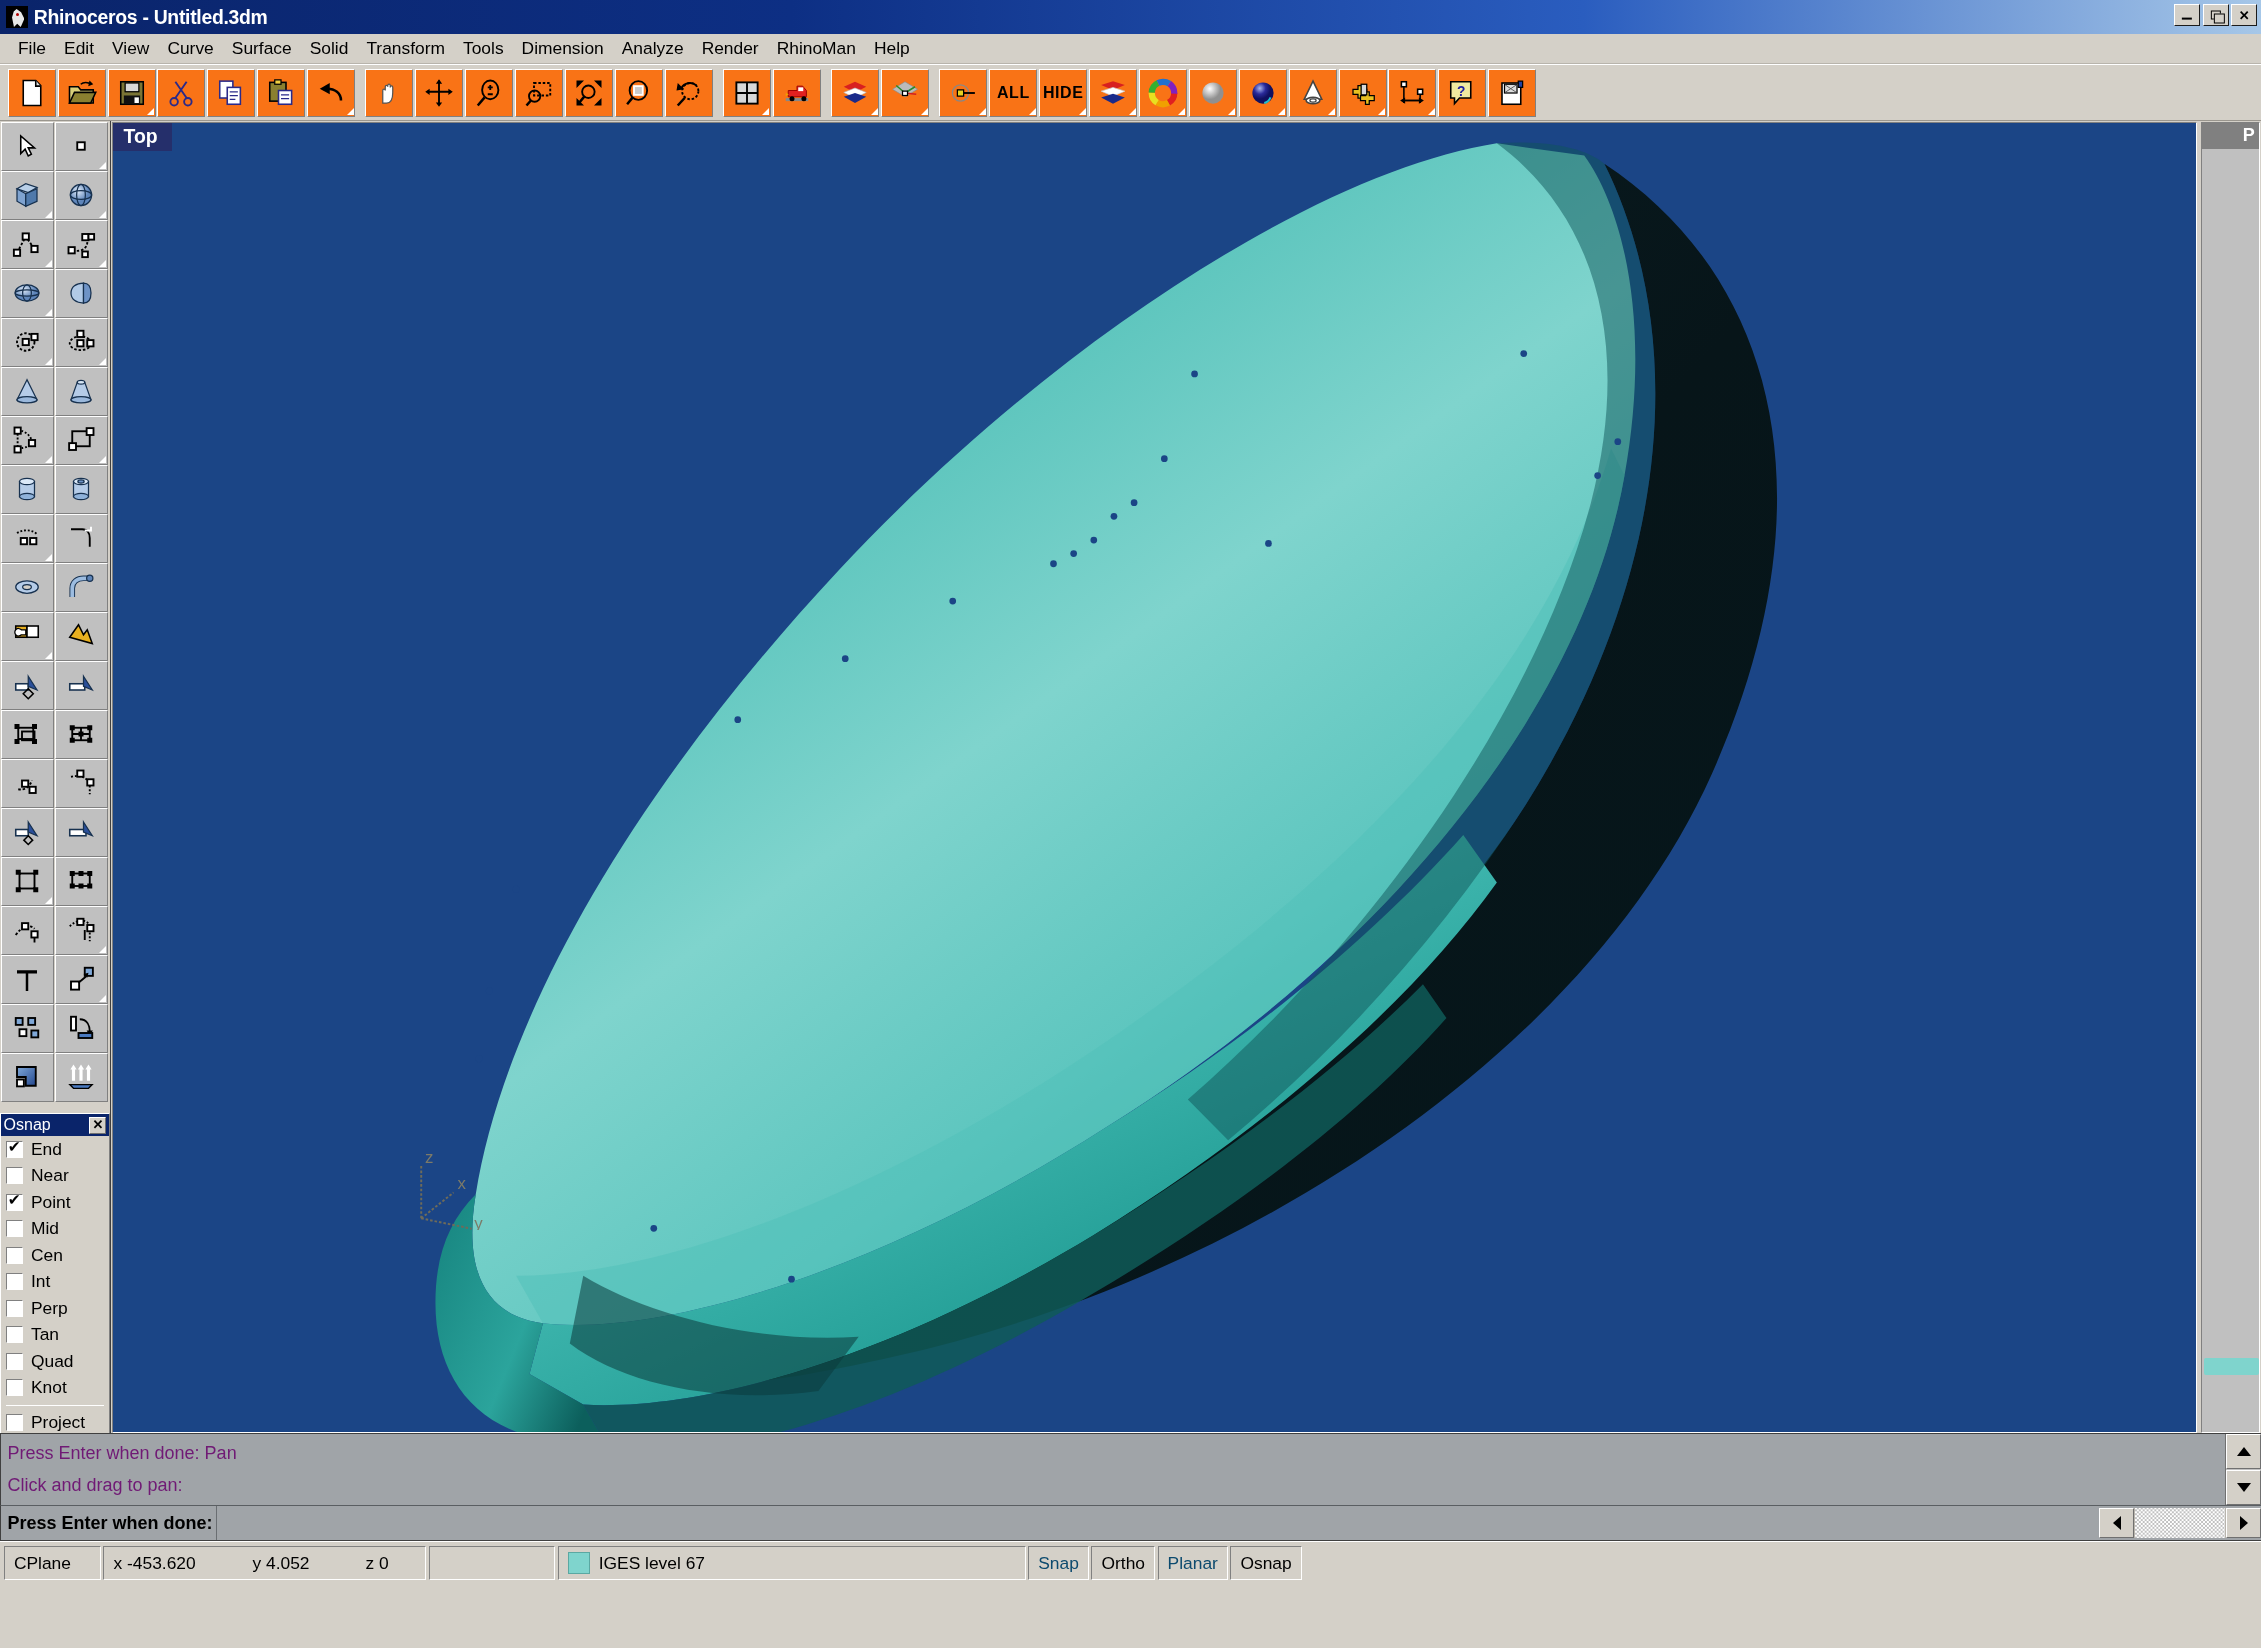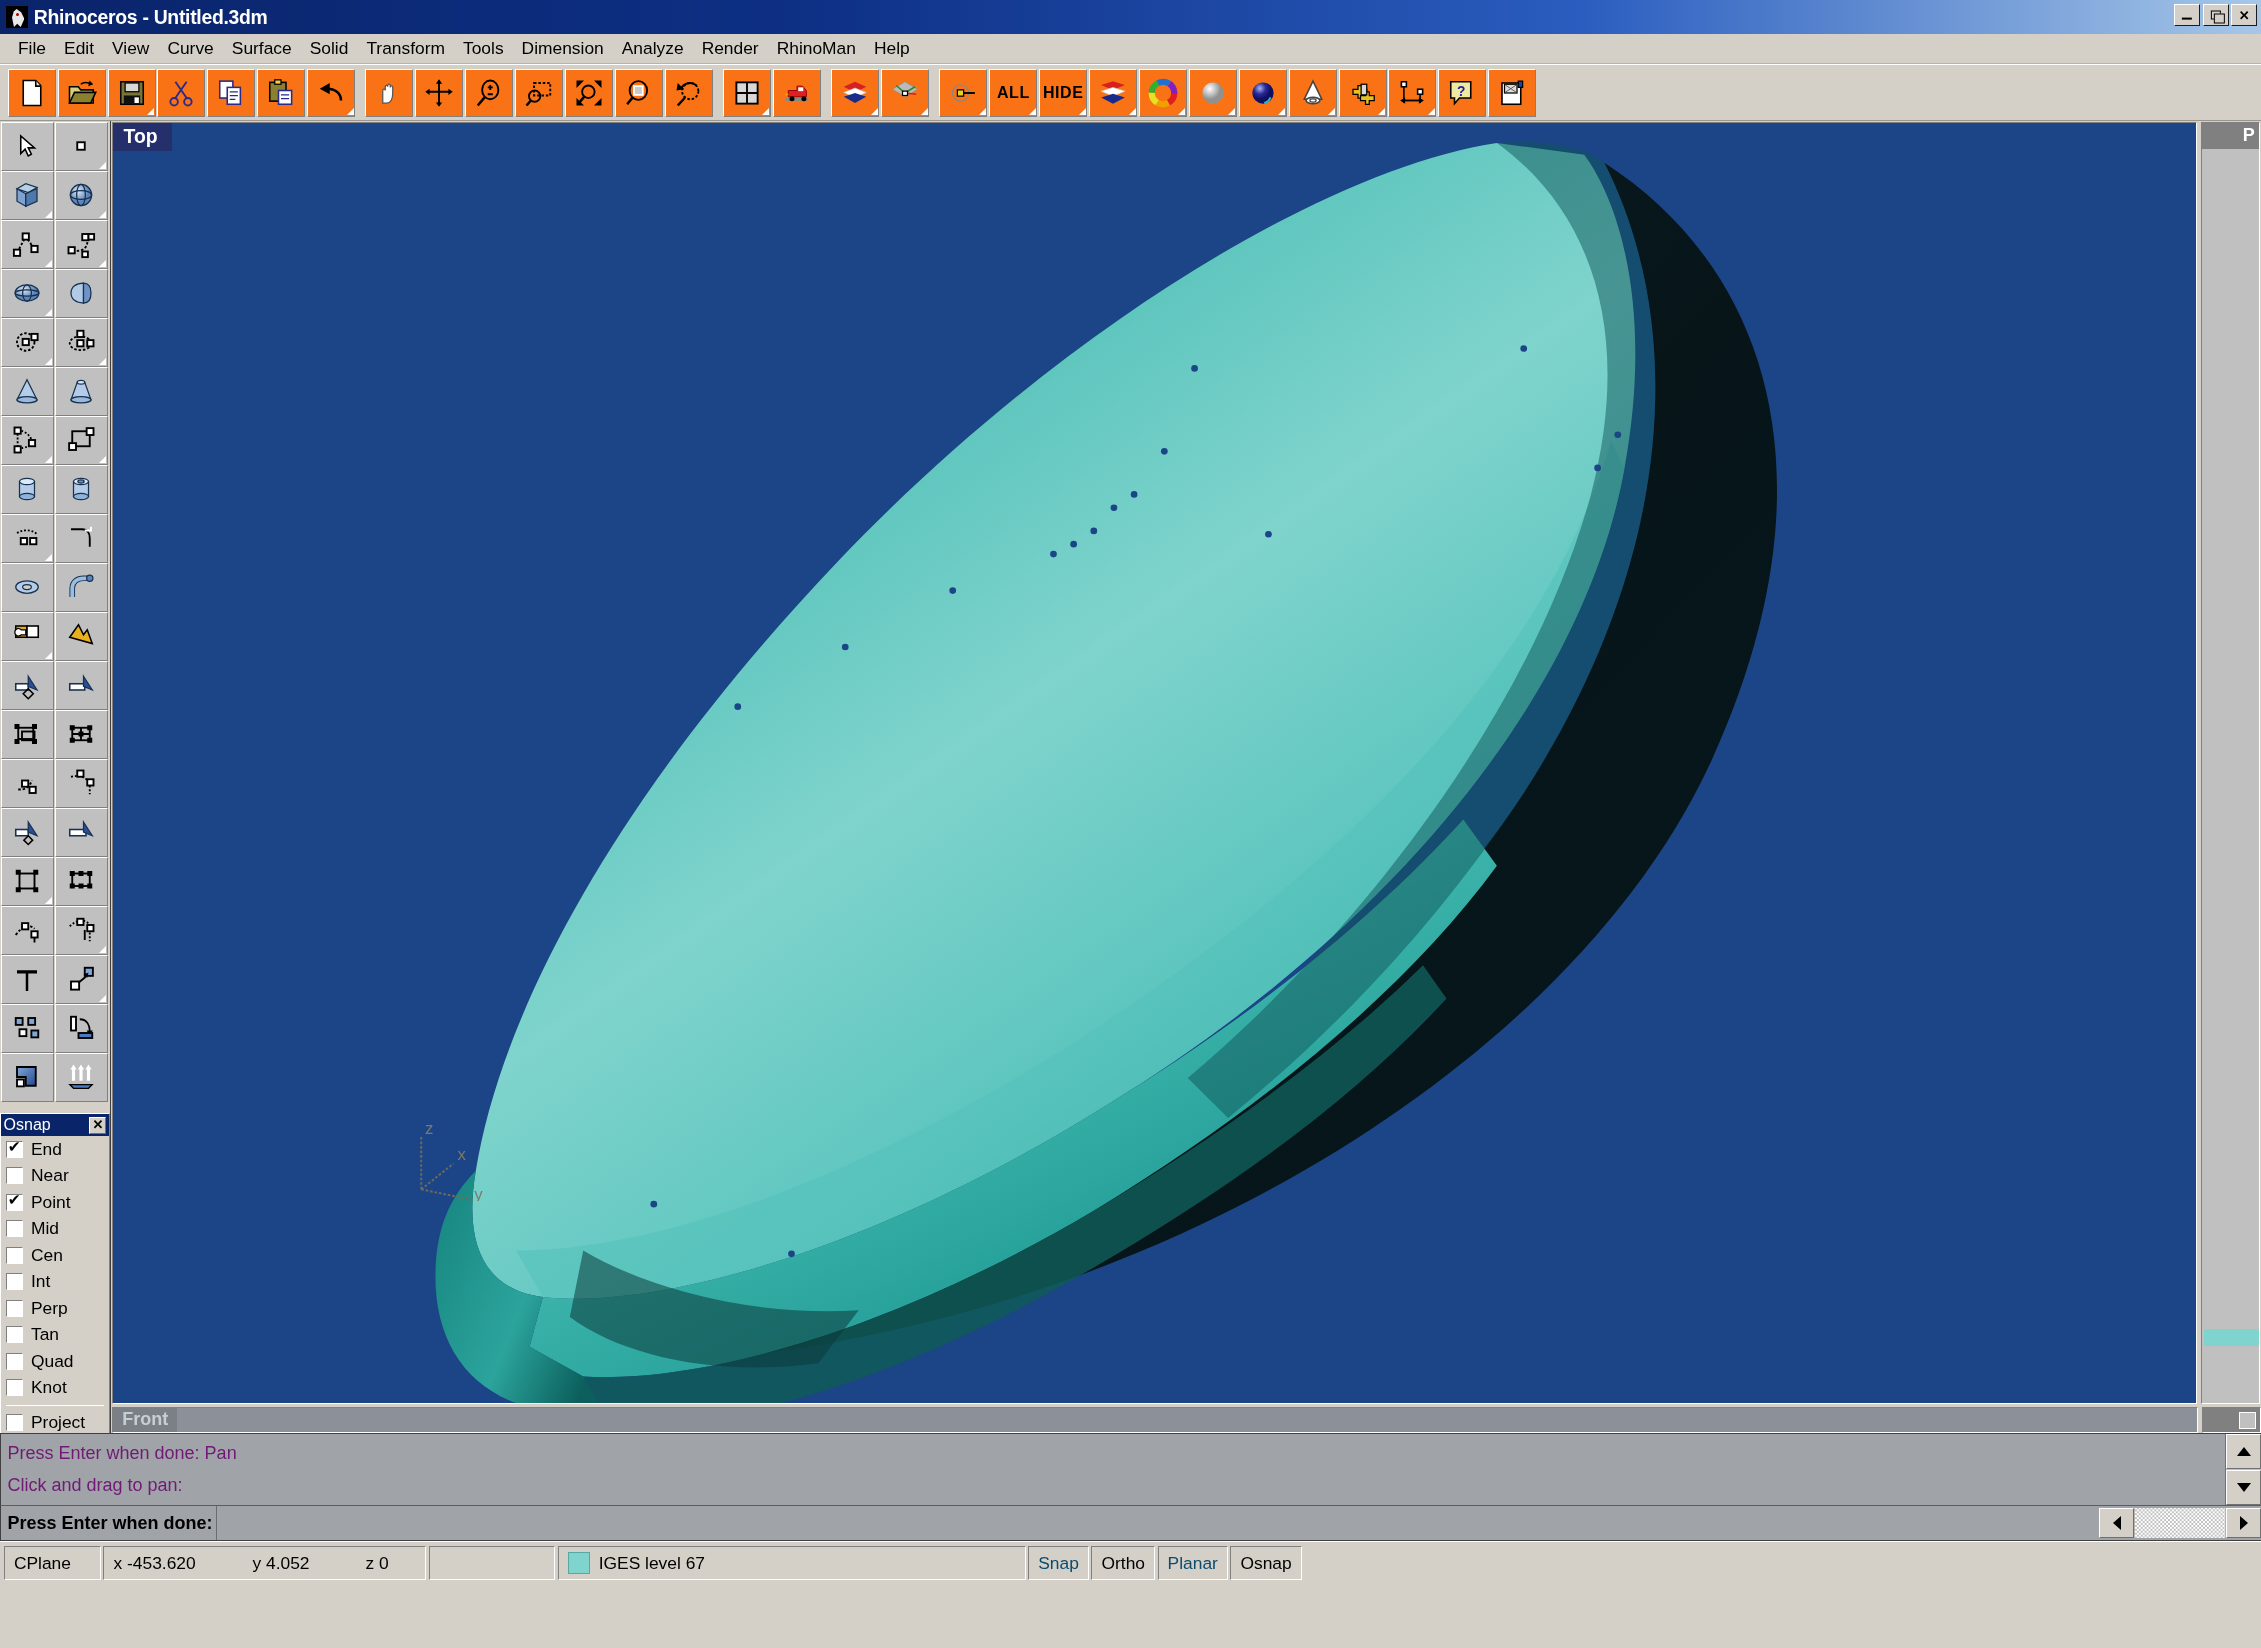--- a/index.html
+++ b/index.html
@@ -145,21 +145,21 @@
     margin-right: 7.8px; position: relative; flex: none;
   }
   .osnap-cb.checked::after {
     content: "✔"; position: absolute; left: 0.6px; top: -3.9px;
     font-size: 15.5px; color: #000; line-height: 17px;
   }
   .osnap-lbl { font-size: 17.4px; color: #000; }
   #osnap-sep { height: 1.3px; background: #808080; margin: 3.9px 5.2px 2.6px 5.2px; border-bottom: 0.6px solid #fff; }
 
   
-  #vp-area { flex: 1; display: flex; flex-direction: column; background: #d4d0c8; position: relative; }
+  #vp-area { flex: 1; display: flex; flex-direction: row; background: #d4d0c8; position: relative; }
   #vp-row { display: flex; flex: 1; min-height: 0; }
   #vp-top-wrap {
     flex: 1; margin: 1.3px 0 0 1.3px;
     border: 1.9px solid;
     border-top-color: #808080; border-left-color: #808080;
     border-right-color: #ffffff; border-bottom-color: #ffffff;
     background: #1b4586; position: relative; overflow: hidden;
   }
   #vp-top { position: absolute; inset: 0; background: #1b4586; }
   #vp-label {
@@ -1051,26 +1051,20 @@
       </div>
 
       <div id="vp-right-sliver">
         <div id="vp-right-label">P</div>
         <div id="vp-right-body">
           <div id="vp-right-teal"></div>
         </div>
       </div>
     </div>
 
-    <div id="vp-bottom-row">
-      <div id="vp-bottom-wrap">
-        <div id="vp-bottom-label">Front</div>
-      </div>
-      <div id="vp-bottom-right"></div>
-    </div>
   </div>
 </div>
 
 <div id="cmd-history">
   <div id="cmd-hist-text">
       <div class="cmd-line">Press Enter when done: Pan</div>
       <div class="cmd-line">Click and drag to pan:</div>
     </div>
   <div id="cmd-scroll-v">
     <div class="sb-arrow sb-up">

